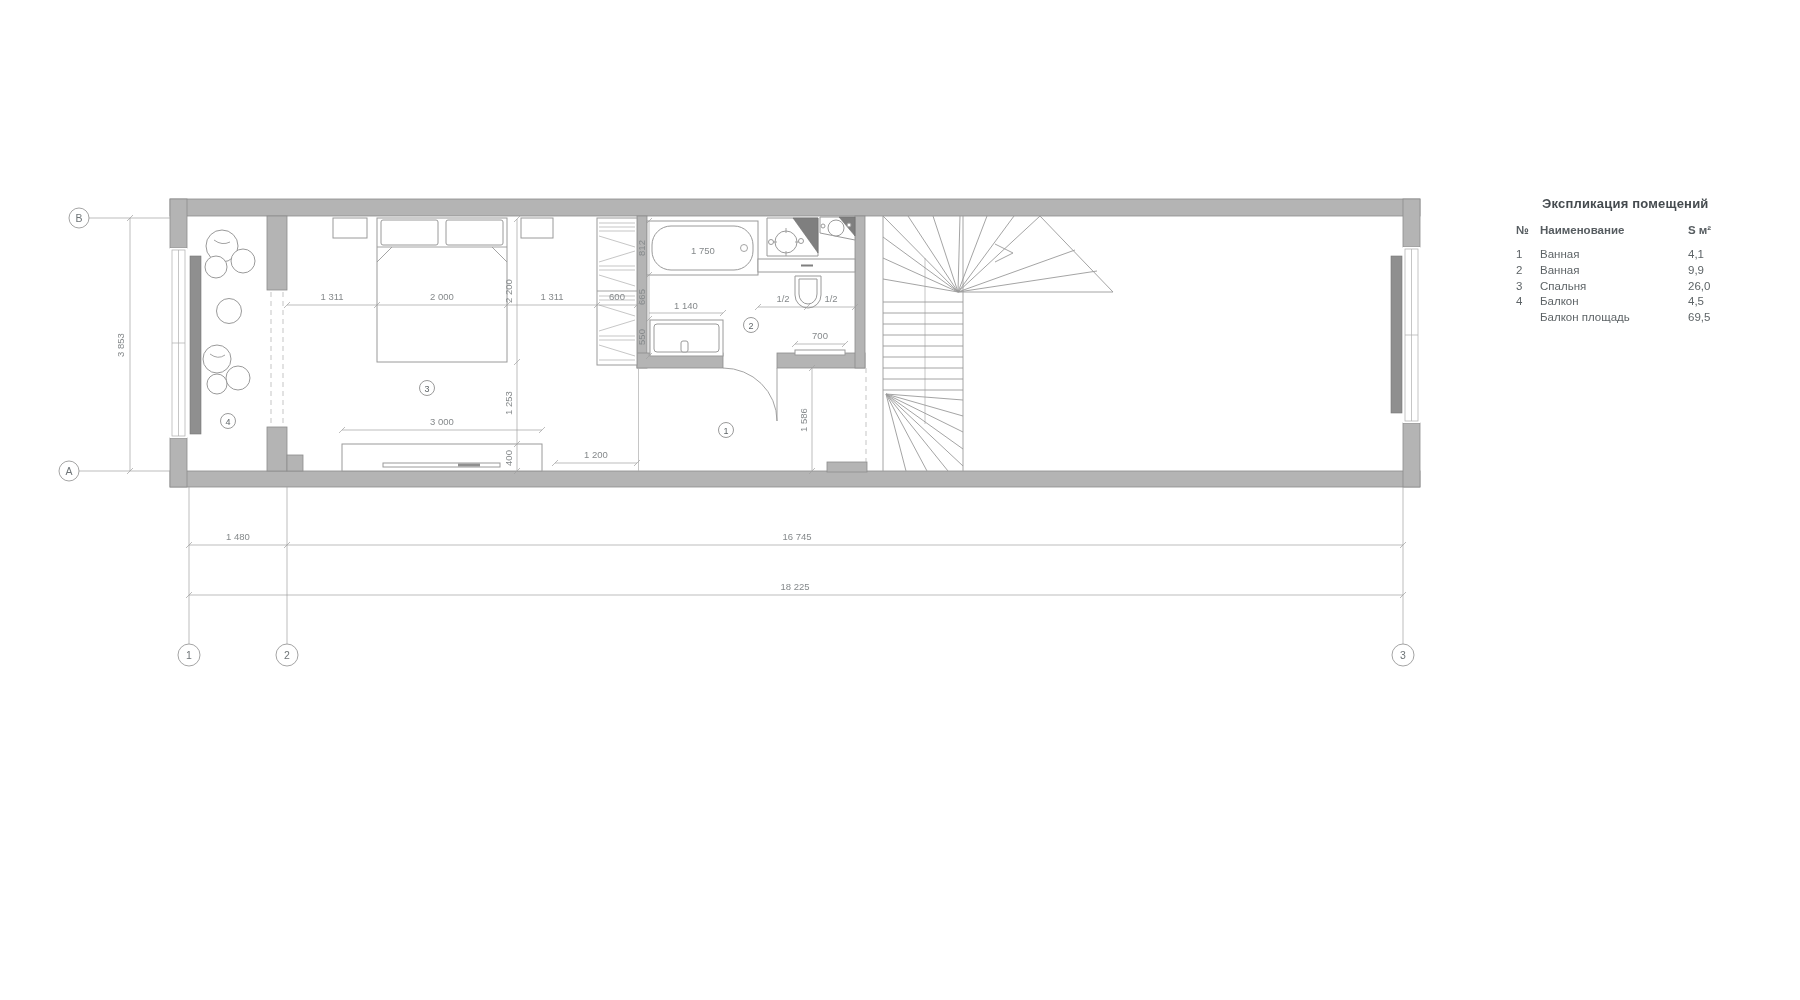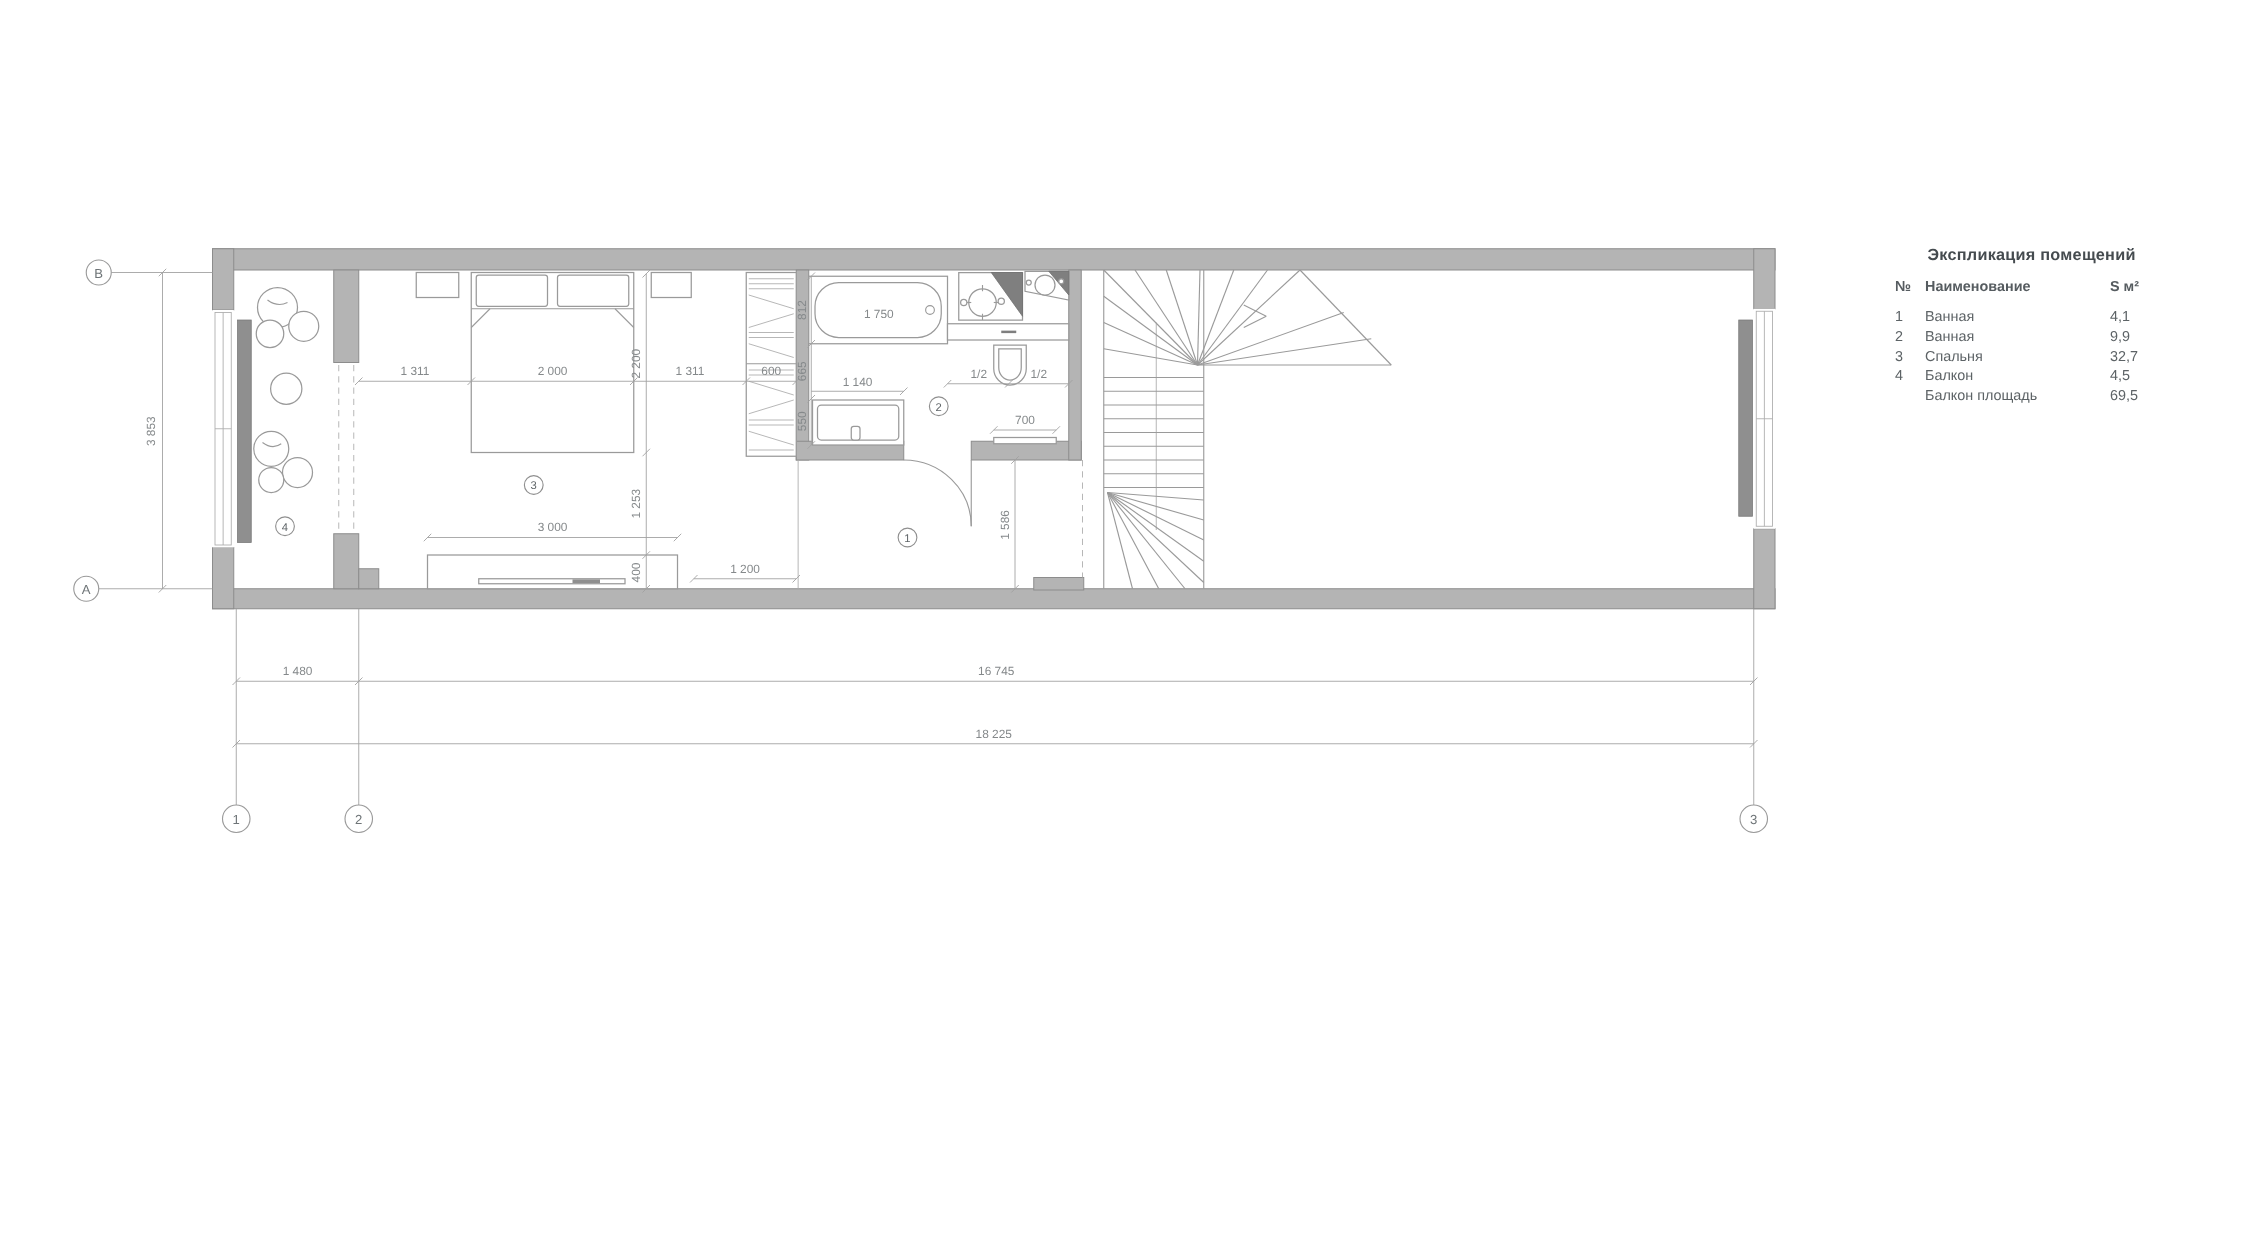--- a/index.html
+++ b/index.html
@@ -340,21 +340,21 @@
       <span>4,1</span>
     </div>
     <div class="row">
       <span>2</span>
       <span>Ванная</span>
       <span>9,9</span>
     </div>
     <div class="row">
       <span>3</span>
       <span>Спальня</span>
-      <span>32,7</span>
+      <span>26,0</span>
     </div>
     <div class="row">
       <span>4</span>
       <span>Балкон</span>
       <span>4,5</span>
     </div>
     <div class="row">
       <span></span>
       <span>Балкон площадь</span>
       <span>69,5</span>

